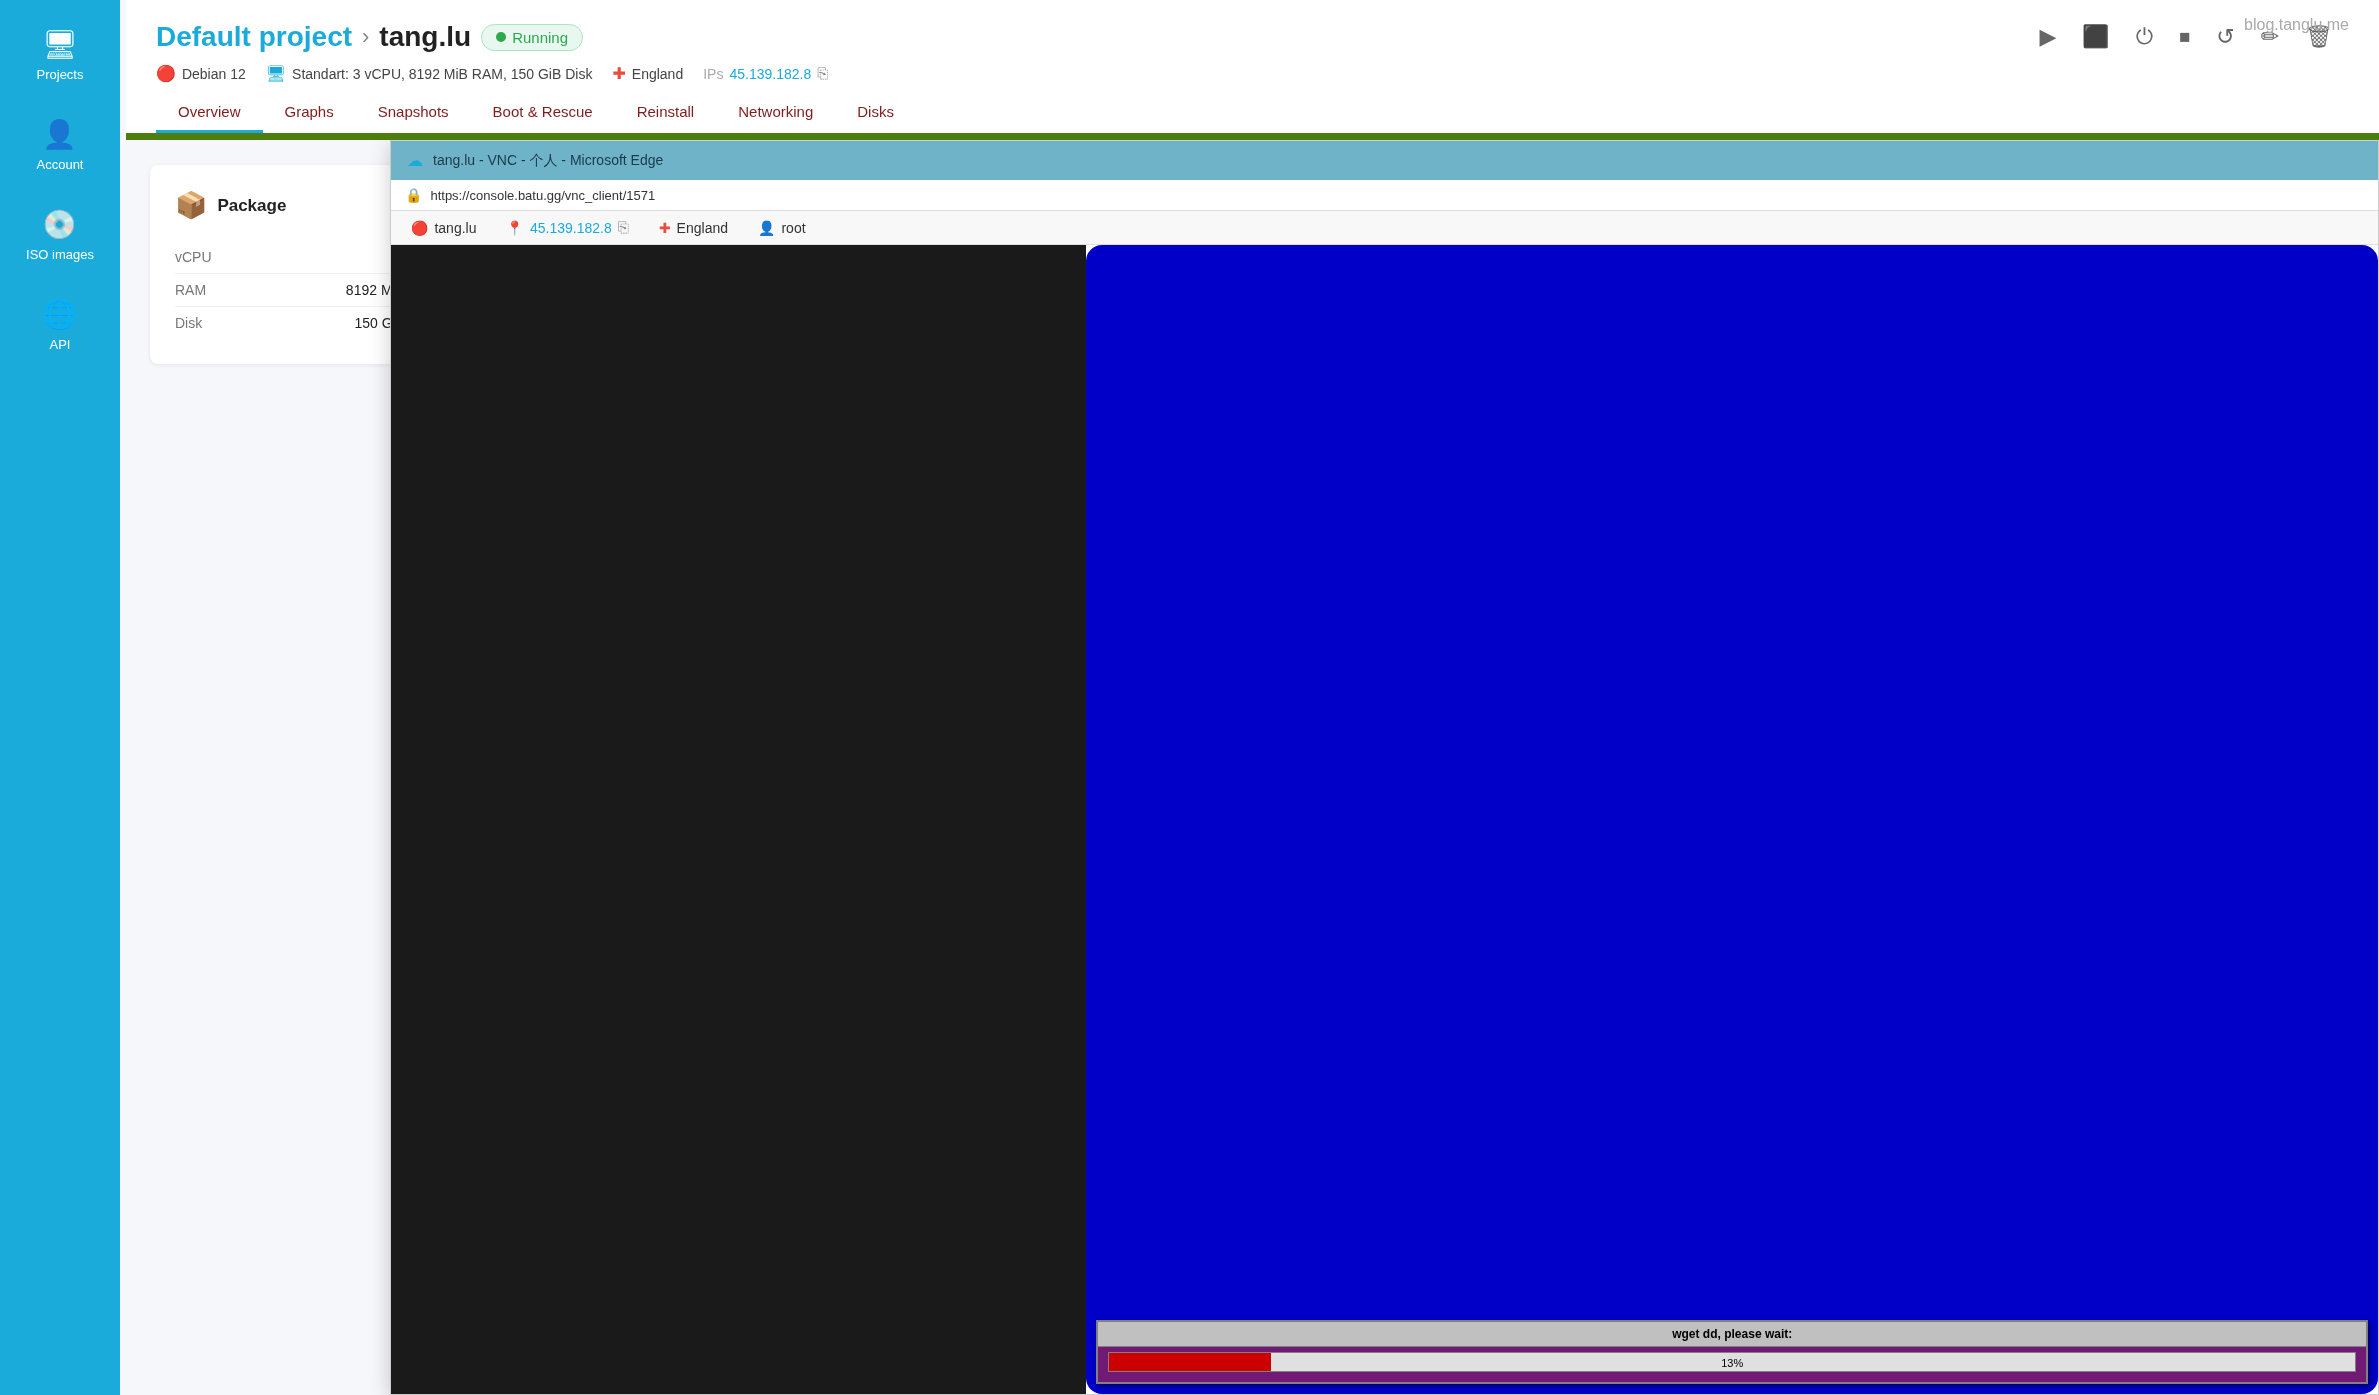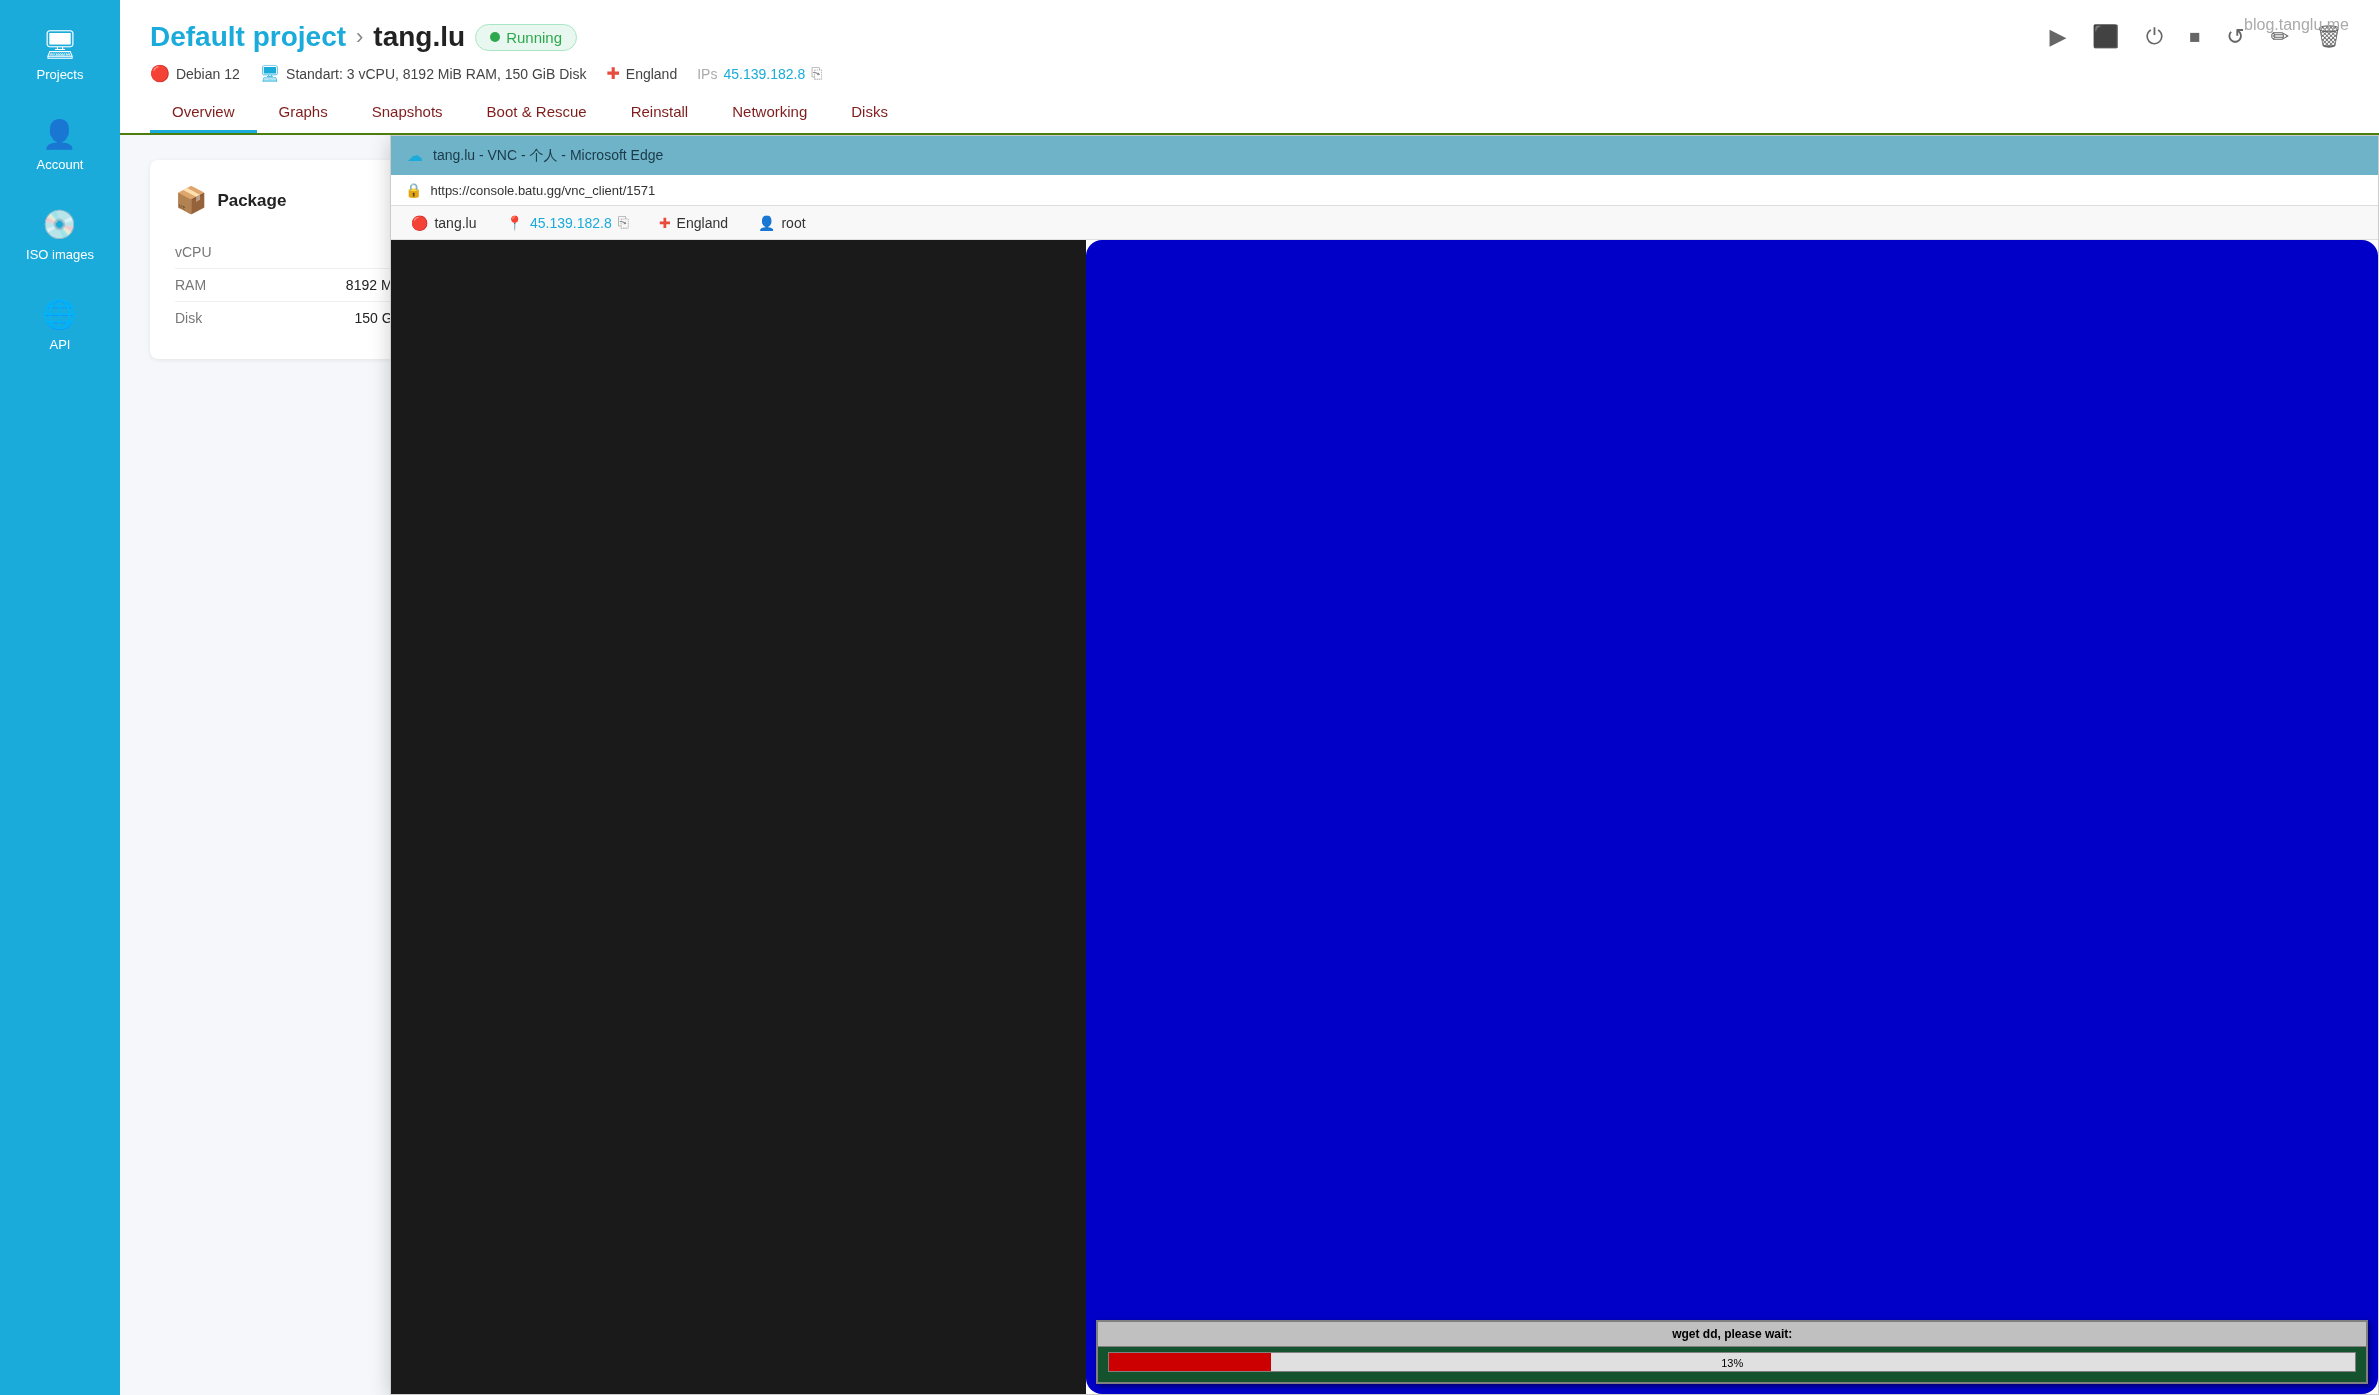--- a/index.html
+++ b/index.html
@@ -38,23 +38,24 @@
       flex: 1;
       display: flex;
       flex-direction: column;
       overflow: hidden;
       background: #f5f7fa;
     }
 
     
     .header {
       background: white;
-      padding: 18px 30px 0 30px;
-      border-bottom: 2px solid #4d7c0f;
+      padding: 18px 40px 0 30px;
+      border-bottom: 7px solid #4d7c0f;
       position: relative;
+      margin-left: 6px;
     }
     .header-top {
       display: flex;
       align-items: center;
       justify-content: space-between;
       margin-bottom: 8px;
     }
     .breadcrumb {
       display: flex;
       align-items: center;
@@ -284,21 +285,21 @@
       border-bottom: 1px solid #808080;
       padding: 5px 10px;
       font-size: 12px;
       color: #000;
       display: flex;
       align-items: center;
       justify-content: center;
       font-weight: bold;
     }
     .vnc-progress-container {
-      background: #14532d;
+      background: #701a75;
       padding: 5px 10px;
     }
     .vnc-progress-bar-outer {
       background: #e0e0e0;
       border: 1px solid #808080;
       height: 20px;
       width: 100%;
       position: relative;
       margin-bottom: 5px;
     }

